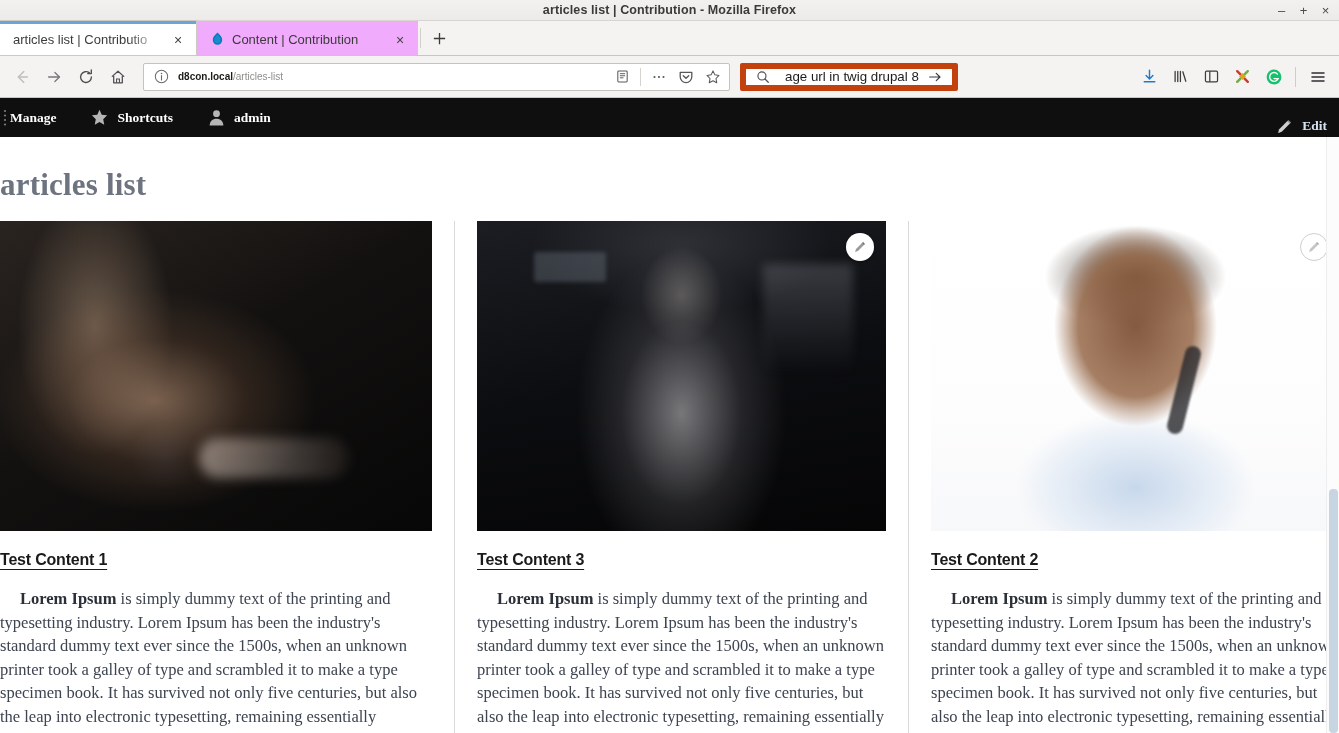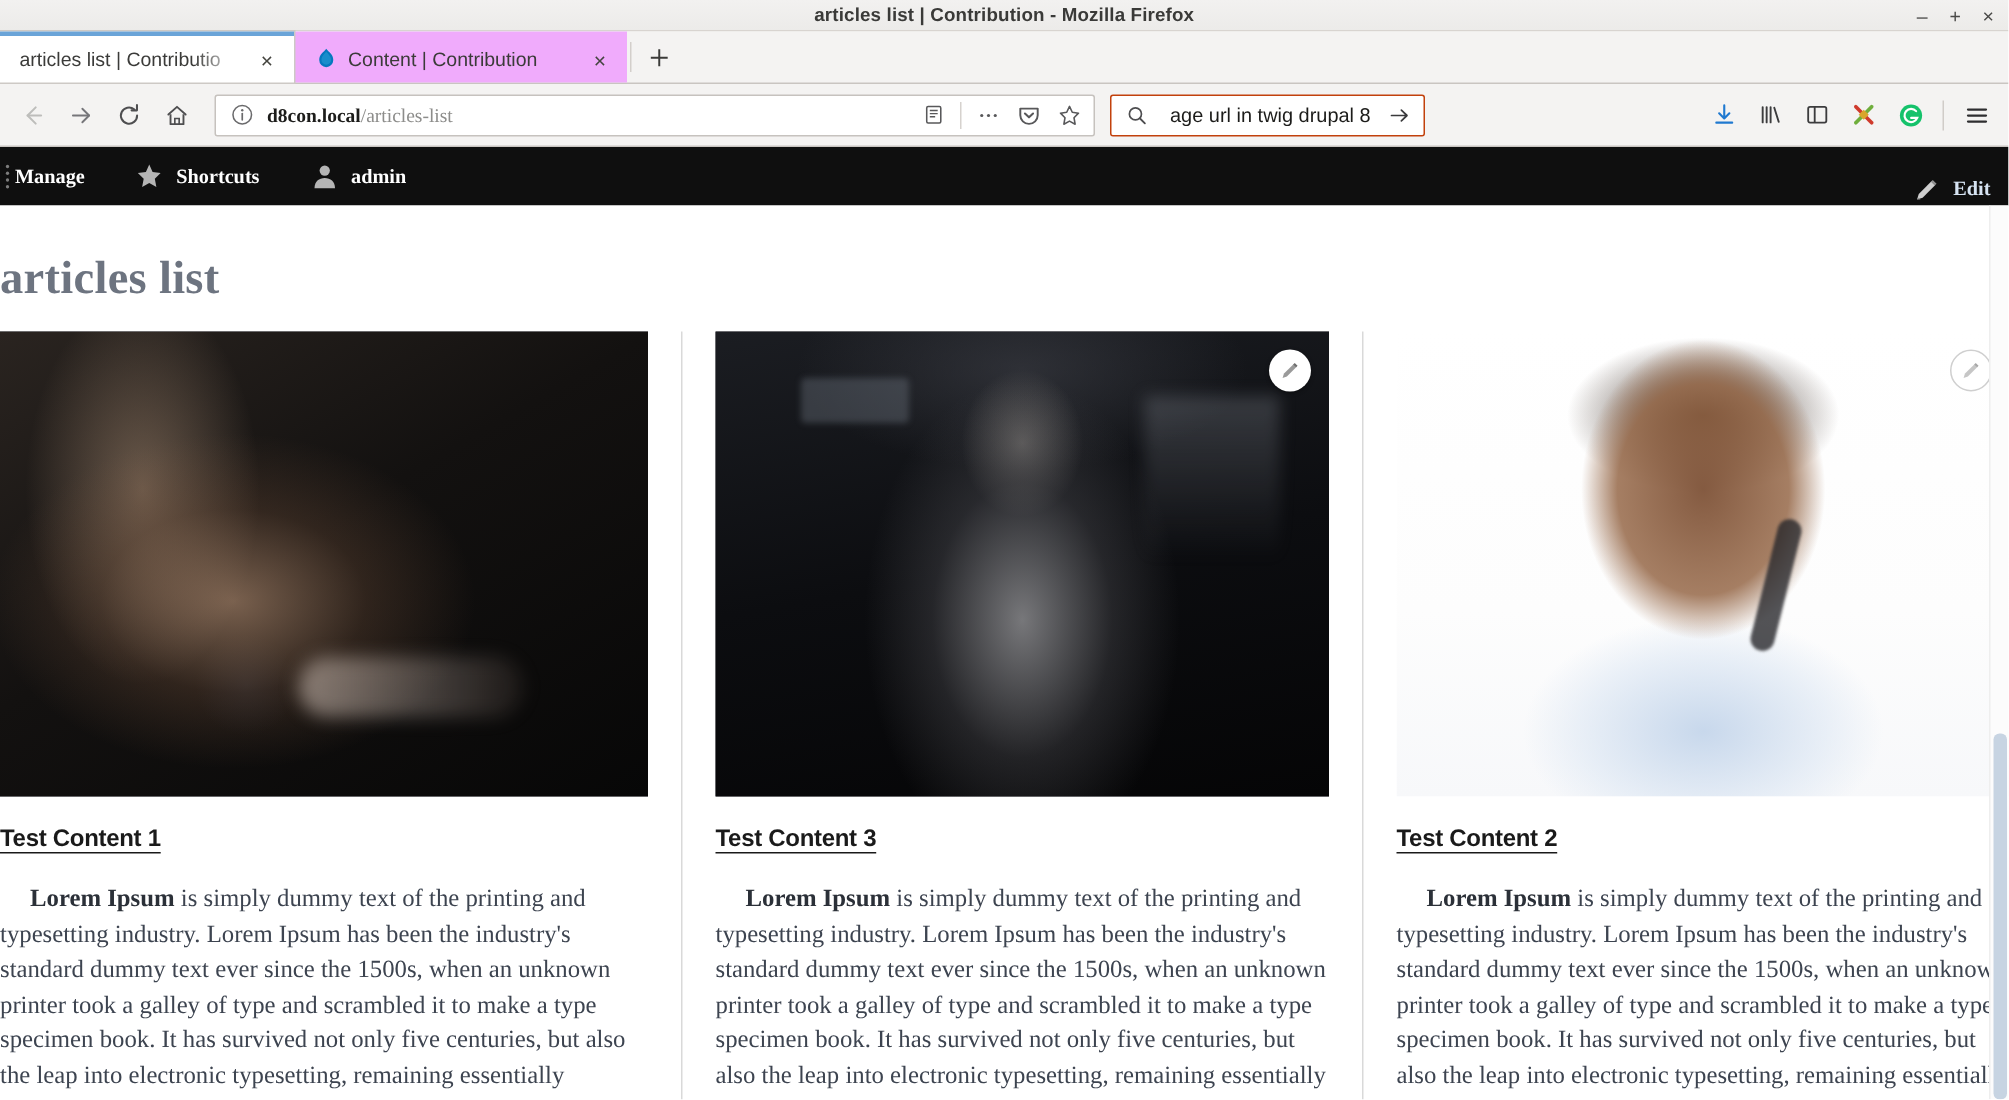--- a/index.html
+++ b/index.html
@@ -113,37 +113,37 @@
     display: flex; align-items: center;
     padding: 0 4px 0 9px;
   }
   .url-info {
     width: 17px; height: 17px; flex: 0 0 17px;
     margin-right: 8px;
     display: flex; align-items: center; justify-content: center;
   }
   .url-text {
     flex: 1 1 auto;
-    font-size: 13px; color: #8d8d8b; white-space: nowrap; font-family: Liberation Serif, serif;
+    font-size: 10px; color: #8d8d8b; white-space: nowrap;
   }
   .url-text .host { color: #1c1c1a; font-weight: bold; }
   .url-icons { display: flex; align-items: center; gap: 2px; }
   .url-icon {
     width: 25px; height: 24px;
     display: flex; align-items: center; justify-content: center;
     color: #58585a;
   }
   .url-divider { width: 1px; height: 18px; background: #d6d2ce; margin: 0 3px; }
 
   .searchbar {
     flex: 0 0 210px;
     height: 28px;
     margin-left: 8px;
     background: #ffffff;
-    border: 1px solid #c2410c;
+    border: 6px solid #c2410c;
     border-radius: 2px;
     display: flex; align-items: center;
     padding: 0 4px 0 8px;
   }
   .search-text {
     flex: 1 1 auto; font-size: 13.3px; color: #1c1c1a;
     white-space: nowrap; overflow: hidden; margin: 0 4px 0 6px;
   }
   .toolbar-right {
     display: flex; align-items: center; margin-left: auto; gap: 2px;

